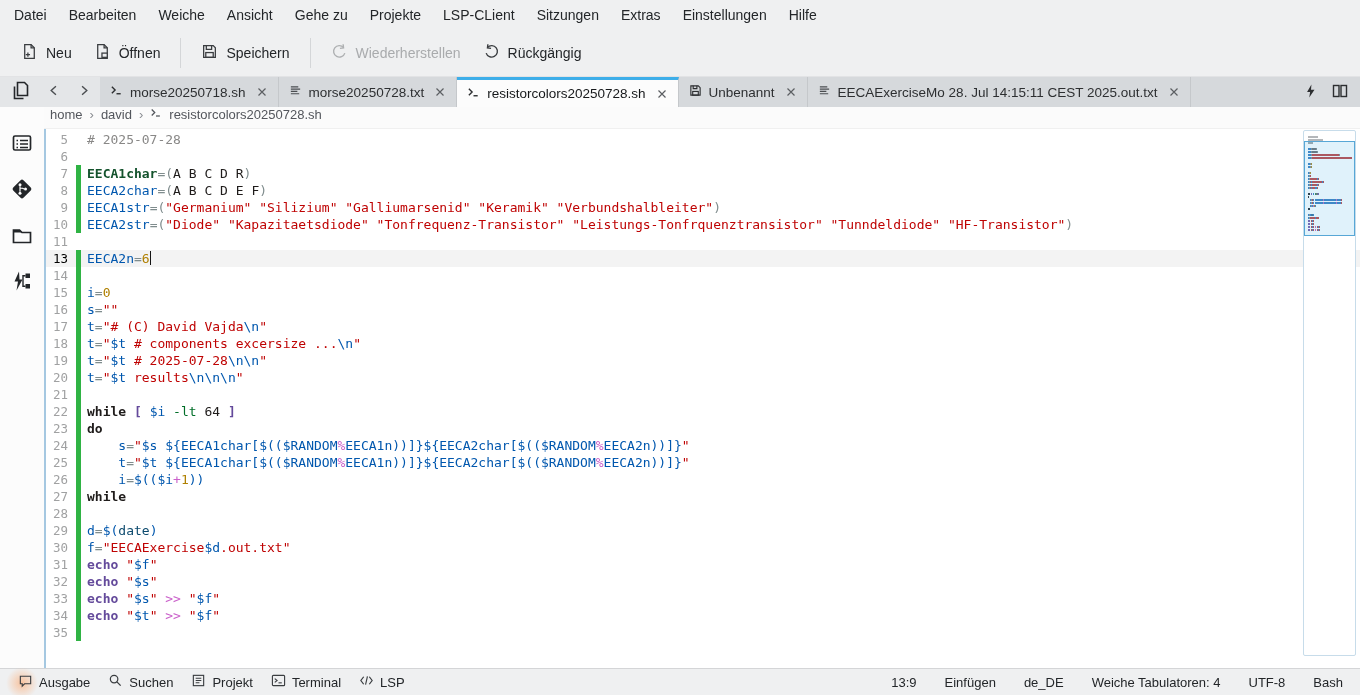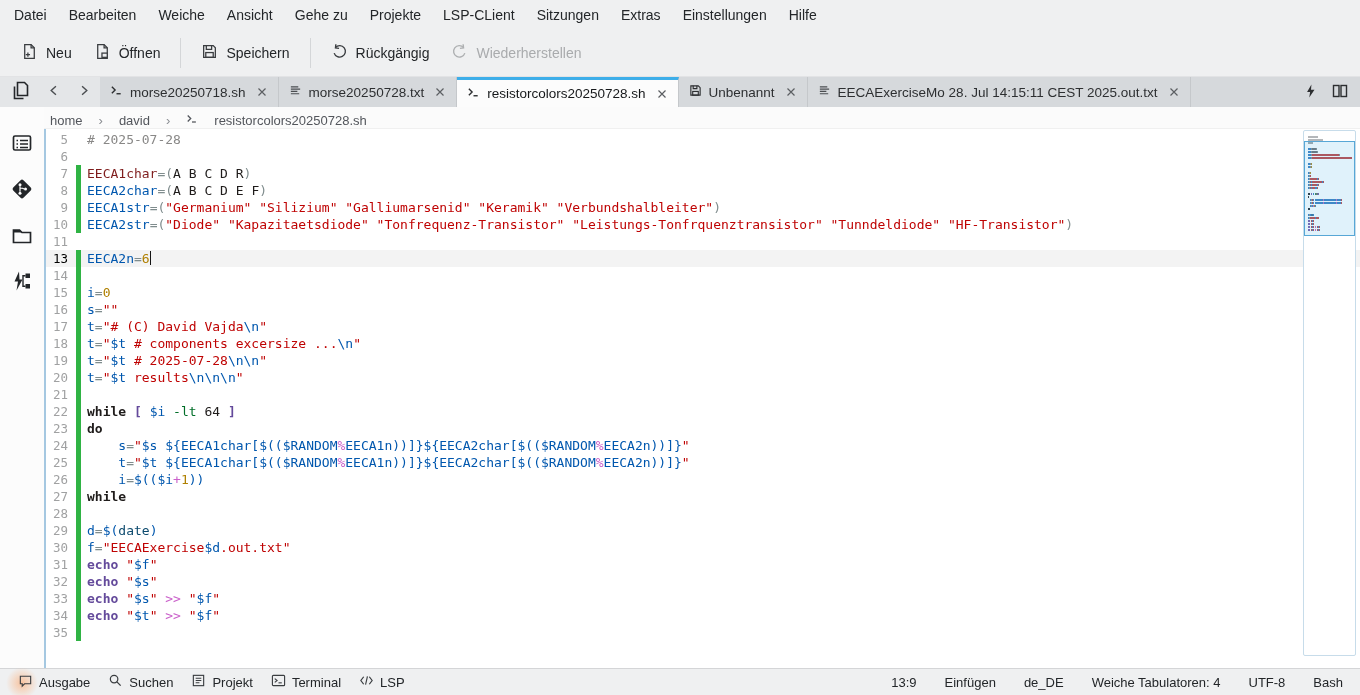--- a/index.html
+++ b/index.html
@@ -22,21 +22,21 @@
   .tab-nav { display:flex; align-items:center; background:#e4e6e8; padding:0 2px; }
   .docs-btn { padding:0 8px; display:flex; align-items:center; }
   .nav-btn { padding:0 7px; display:flex; align-items:center; }
   .tab { display:flex; align-items:center; gap:7px; padding:0 10px; border-right:1px solid #c5c8cb; font-size:13.5px; color:#2d2f31; white-space:nowrap; }
   .tab:first-of-type { border-left:1px solid #c5c8cb; }
   .tab.active { background:#fcfcfc; border-top:3px solid #3daee9; color:#16181a; }
   .tab .close { display:flex; margin-left:3px; }
   .tabbar-right { margin-left:auto; display:flex; align-items:center; gap:14px; padding:0 12px; }
 
   
-  .crumbbar { height:22px; background:#fbfbfb; display:flex; align-items:flex-end; padding-left:6px; gap:16px; font-size:13px; color:#53565c; border-bottom:1px solid #f0f0f0; }
+  .crumbbar { height:22px; background:#fbfbfb; display:flex; align-items:flex-start; padding-left:6px; gap:7px; font-size:13px; color:#53565c; border-bottom:1px solid #f0f0f0; }
   .crumb-sep { color:#8a8d92; }
 
   
   .main-row { display:flex; height:561px; }
   .sidebar { width:44px; background:#fcfcfc; display:flex; flex-direction:column; align-items:center; padding-top:25px; gap:21px; flex:none; }
   .sidebar svg { width:22px; height:22px; }
   .content-col { flex:1; display:flex; flex-direction:column; min-width:0; }
 
   .editor-wrap { position:relative; flex:1; background:#fff; border-left:2px solid #a5c8e1; overflow:hidden; }
   .lines { font-family:"DejaVu Sans Mono",monospace; font-size:13px; line-height:17px; padding-top:2px; }
@@ -101,33 +101,33 @@
   <div class="tsep"></div>
   <div class="tbtn">
     <span><svg viewBox="0 0 16 16" width="17" height="17">
           <path d="M2.5 2.5h9l2 2v9h-11z" fill="none" stroke="#3a3d40" stroke-width="1.2"></path>
           <path d="M5 2.5v3.5h5V2.5" fill="none" stroke="#3a3d40" stroke-width="1.2"></path>
           <rect x="4.5" y="9" width="7" height="4.5" fill="none" stroke="#3a3d40" stroke-width="1.2"></rect>
         </svg></span>
     <span>Speichern</span>
   </div>
   <div class="tsep"></div>
+  <div class="tbtn disabled">
+    <span><svg viewBox="0 0 16 16" width="17" height="17">
+          <path d="M11.8 4.2 A5.4 5.4 0 1 0 13 9.5" fill="none" stroke="#aeb0b2" stroke-width="1.3"></path>
+          <path d="M11.4 1.2 11.8 4.6 8.4 5" fill="none" stroke="#aeb0b2" stroke-width="1.3"></path>
+        </svg></span>
+    <span>Wiederherstellen</span>
+  </div>
   <div class="tbtn">
     <span><svg viewBox="0 0 16 16" width="17" height="17">
           <path d="M4.2 4.2 A5.4 5.4 0 1 1 3 9.5" fill="none" stroke="#3a3d40" stroke-width="1.3"></path>
           <path d="M4.6 1.2 4.2 4.6 7.6 5" fill="none" stroke="#3a3d40" stroke-width="1.3"></path>
         </svg></span>
     <span>Rückgängig</span>
-  </div>
-  <div class="tbtn disabled">
-    <span><svg viewBox="0 0 16 16" width="17" height="17">
-          <path d="M11.8 4.2 A5.4 5.4 0 1 0 13 9.5" fill="none" stroke="#aeb0b2" stroke-width="1.3"></path>
-          <path d="M11.4 1.2 11.8 4.6 8.4 5" fill="none" stroke="#aeb0b2" stroke-width="1.3"></path>
-        </svg></span>
-    <span>Wiederherstellen</span>
   </div>
 </div>
 
 <div class="tabbar">
   <div class="tab-nav">
     <span class="docs-btn">
         <span><svg viewBox="0 0 22 22" width="22" height="22">
             <path d="M7.5 2.5h7l3 3v10h-10z" fill="none" stroke="#232629" stroke-width="1.6"></path>
             <path d="M4.5 6.5v12h9" fill="none" stroke="#232629" stroke-width="1.6"></path>
           </svg></span>
@@ -250,21 +250,21 @@
             <polyline points="2,3 5.5,6.5 2,10" fill="none" stroke="#53565c" stroke-width="1.5"></polyline>
             <line x1="7" y1="10.5" x2="11.5" y2="10.5" stroke="#53565c" stroke-width="1.5"></line>
           </svg></span>
       <span>resistorcolors20250728.sh</span>
     </div>
 
     <div class="editor-wrap">
       <div class="lines">
           <div class="line"><span class="ln">5</span><span class="modbar"></span><span class="codetext"><span style="color: rgb(137, 136, 135);"># 2025-07-28</span></span></div>
           <div class="line"><span class="ln">6</span><span class="modbar"></span><span class="codetext"></span></div>
-          <div class="line"><span class="ln">7</span><span class="modbar" style="background: rgb(47, 179, 68);"></span><span class="codetext"><span style="color: #7f1d1d;">EECA1char</span><span style="color: rgb(127, 140, 141);">=(</span><span style="color: rgb(31, 28, 27);">A B C D R</span><span style="color: rgb(127, 140, 141);">)</span></span></div>
+          <div class="line"><span class="ln">7</span><span class="modbar" style="background: rgb(47, 179, 68);"></span><span class="codetext"><span style="color: #14532d; font-weight: bold;">EECA1char</span><span style="color: rgb(127, 140, 141);">=(</span><span style="color: rgb(31, 28, 27);">A B C D R</span><span style="color: rgb(127, 140, 141);">)</span></span></div>
           <div class="line"><span class="ln">8</span><span class="modbar" style="background: rgb(47, 179, 68);"></span><span class="codetext"><span style="color: rgb(0, 87, 174);">EECA2char</span><span style="color: rgb(127, 140, 141);">=(</span><span style="color: rgb(31, 28, 27);">A B C D E F</span><span style="color: rgb(127, 140, 141);">)</span></span></div>
           <div class="line"><span class="ln">9</span><span class="modbar" style="background: rgb(47, 179, 68);"></span><span class="codetext"><span style="color: rgb(0, 87, 174);">EECA1str</span><span style="color: rgb(127, 140, 141);">=(</span><span style="color: rgb(191, 3, 3);">"Germanium" "Silizium" "Galliumarsenid" "Keramik" "Verbundshalbleiter"</span><span style="color: rgb(127, 140, 141);">)</span></span></div>
           <div class="line"><span class="ln">10</span><span class="modbar" style="background: rgb(47, 179, 68);"></span><span class="codetext"><span style="color: rgb(0, 87, 174);">EECA2str</span><span style="color: rgb(127, 140, 141);">=(</span><span style="color: rgb(191, 3, 3);">"Diode" "Kapazitaetsdiode" "Tonfrequenz-Transistor" "Leistungs-Tonfrquenztransistor" "Tunndeldiode" "HF-Transistor"</span><span style="color: rgb(127, 140, 141);">)</span></span></div>
           <div class="line"><span class="ln">11</span><span class="modbar"></span><span class="codetext"></span></div>
           <div class="line current"><span class="ln">13</span><span class="modbar" style="background: rgb(47, 179, 68);"></span><span class="codetext"><span style="color: rgb(0, 87, 174);">EECA2n</span><span style="color: rgb(127, 140, 141);">=</span><span style="color: rgb(176, 128, 0);">6</span><span class="cursor"></span></span></div>
           <div class="line"><span class="ln">14</span><span class="modbar" style="background: rgb(47, 179, 68);"></span><span class="codetext"></span></div>
           <div class="line"><span class="ln">15</span><span class="modbar" style="background: rgb(47, 179, 68);"></span><span class="codetext"><span style="color: rgb(0, 87, 174);">i</span><span style="color: rgb(127, 140, 141);">=</span><span style="color: rgb(176, 128, 0);">0</span></span></div>
           <div class="line"><span class="ln">16</span><span class="modbar" style="background: rgb(47, 179, 68);"></span><span class="codetext"><span style="color: rgb(0, 87, 174);">s</span><span style="color: rgb(127, 140, 141);">=</span><span style="color: rgb(191, 3, 3);">""</span></span></div>
           <div class="line"><span class="ln">17</span><span class="modbar" style="background: rgb(47, 179, 68);"></span><span class="codetext"><span style="color: rgb(0, 87, 174);">t</span><span style="color: rgb(127, 140, 141);">=</span><span style="color: rgb(191, 3, 3);">"# (C) David Vajda</span><span style="color: rgb(0, 87, 174);">\n</span><span style="color: rgb(191, 3, 3);">"</span></span></div>
           <div class="line"><span class="ln">18</span><span class="modbar" style="background: rgb(47, 179, 68);"></span><span class="codetext"><span style="color: rgb(0, 87, 174);">t</span><span style="color: rgb(127, 140, 141);">=</span><span style="color: rgb(191, 3, 3);">"</span><span style="color: rgb(0, 87, 174);">$t</span><span style="color: rgb(191, 3, 3);"> # components excersize ...</span><span style="color: rgb(0, 87, 174);">\n</span><span style="color: rgb(191, 3, 3);">"</span></span></div>

